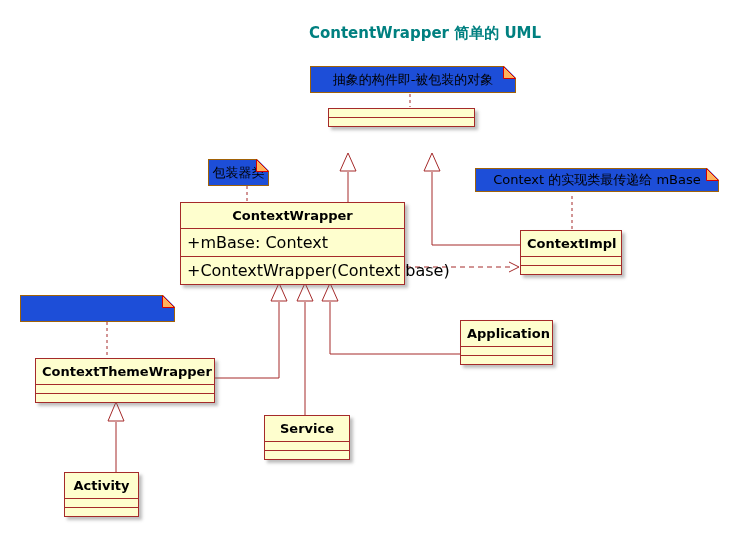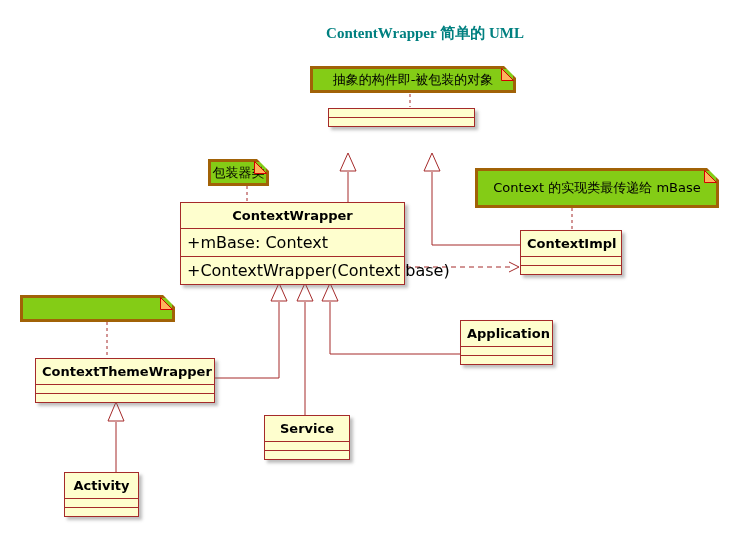--- a/index.html
+++ b/index.html
@@ -6,21 +6,20 @@
   html,body { background:#fff; }
   body { font-family:"DejaVu Sans","Liberation Sans",sans-serif; }
   #canvas {
     position:relative; width:741px; height:539px; background:#FFFFFF;
     overflow:hidden;
   }
   #diagram-title {
     position:absolute; left:225px; top:24px; width:400px;
     text-align:center; font-size:15px; font-weight:bold; color:#008080;
     white-space:nowrap;
-    font-family:Liberation Serif, serif;
   }
   svg.connectors { position:absolute; left:0; top:0; pointer-events:none; }
 
   
   .uml-class {
     position:absolute; background:#FEFECE; border:1px solid #A52A2A;
     box-shadow:3px 3px 3px rgba(110,110,110,.45);
   }
   .uml-class .cls-title {
     font-size:13px; font-weight:bold; color:#000; text-align:center;
@@ -30,21 +29,21 @@
   .uml-class .compartment { min-height:8px; }
   .uml-class .compartment.mid { border-bottom:1px solid #A52A2A; height:9px; }
   .uml-class .member {
     font-size:16px; color:#000; line-height:19px; padding:4px 6px;
     white-space:nowrap;
   }
   .uml-class .compartment.attrs { border-bottom:1px solid #A52A2A; }
 
   
   .note {
-    position:absolute; background:#84cc16; border:3px solid #a16207;
+    position:absolute; background:#1d4ed8; border:1px solid #a16207;
     color:#000; font-size:13px; display:flex; align-items:center;
     justify-content:center; white-space:nowrap; padding:3px 8px;
     clip-path:polygon(0 0, calc(100% - 12px) 0, 100% 12px, 100% 100%, 0 100%);
     filter:drop-shadow(2px 2px 2px rgba(90,90,90,.55));
   }
   .note .fold { position:absolute; top:-1px; right:-1px; width:13px; height:13px; }
 </style>
 </head>
 <body>
 
@@ -87,21 +86,21 @@
     </svg>
   </div>
 
   <div class="note" style="left:208px; top:159px; width:61px; height:27px; padding:3px 5px;">
     <span>包装器类</span>
     <svg class="fold" viewBox="0 0 13 13">
       <polygon points="0.5,0.5 0.5,12.5 12.5,12.5" fill="#FFB35C" stroke="#D40000" stroke-width="1"></polygon>
     </svg>
   </div>
 
-  <div class="note" style="left:475px; top:168px; width:244px; height:40px;">
+  <div class="note" style="left:475px; top:168px; width:244px; height:24px;">
     <span>Context 的实现类最传递给 mBase</span>
     <svg class="fold" viewBox="0 0 13 13">
       <polygon points="0.5,0.5 0.5,12.5 12.5,12.5" fill="#FFB35C" stroke="#D40000" stroke-width="1"></polygon>
     </svg>
   </div>
 
   <div class="note" style="left:20px; top:295px; width:155px; height:27px;">
     <svg class="fold" viewBox="0 0 13 13">
       <polygon points="0.5,0.5 0.5,12.5 12.5,12.5" fill="#FFB35C" stroke="#D40000" stroke-width="1"></polygon>
     </svg>

